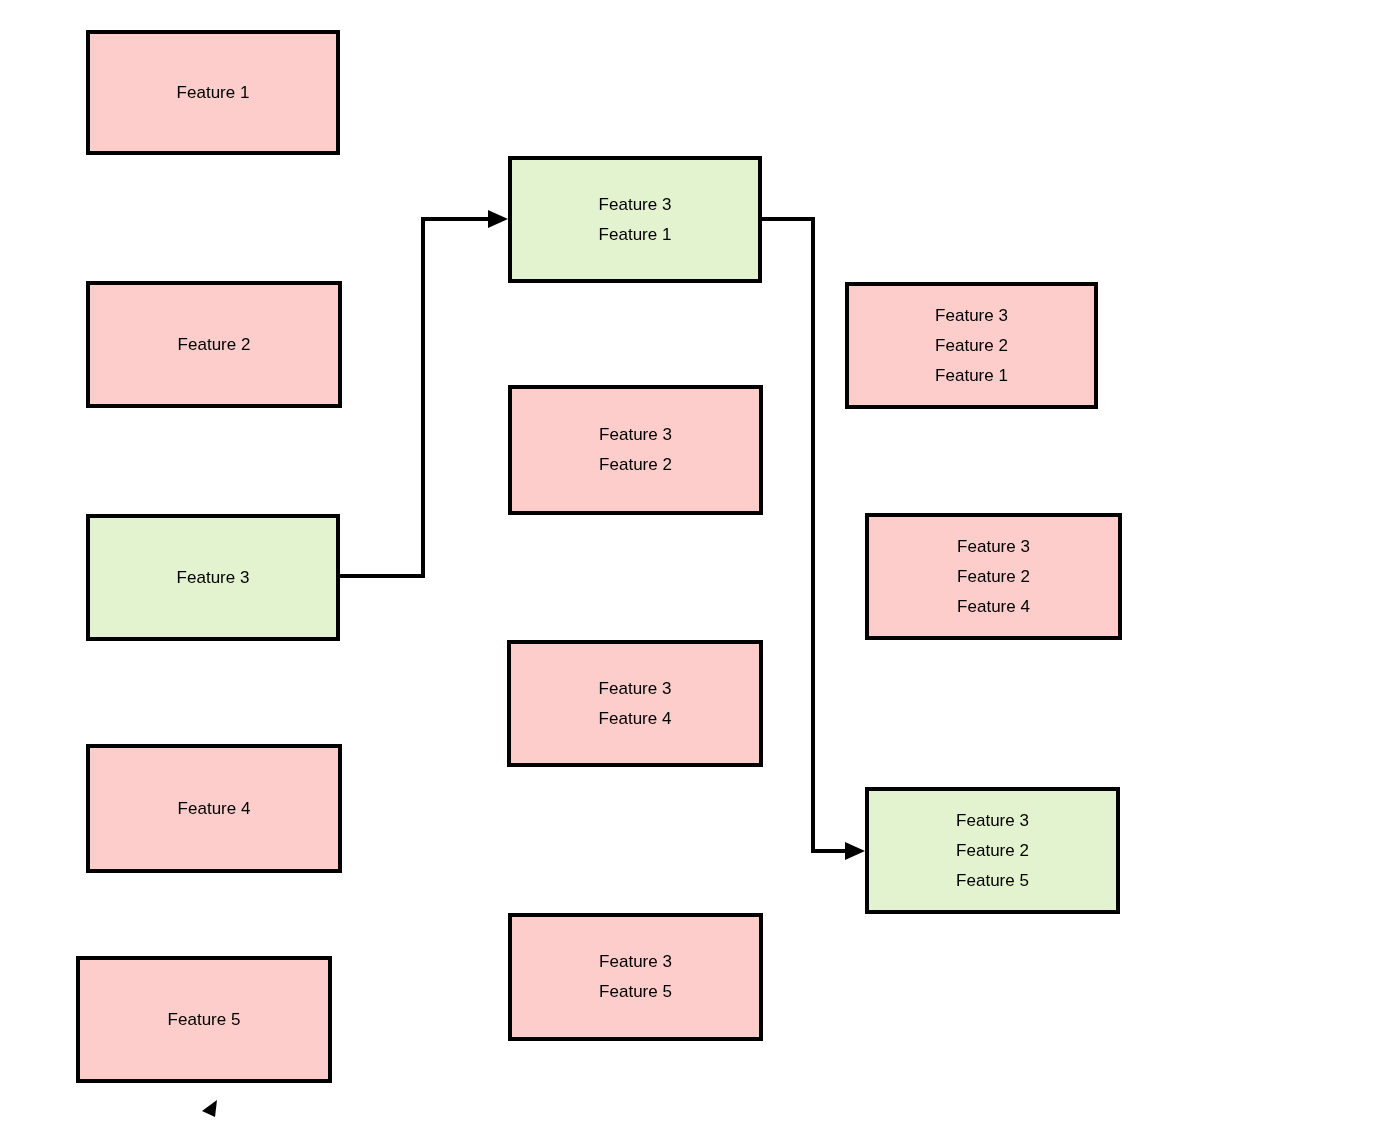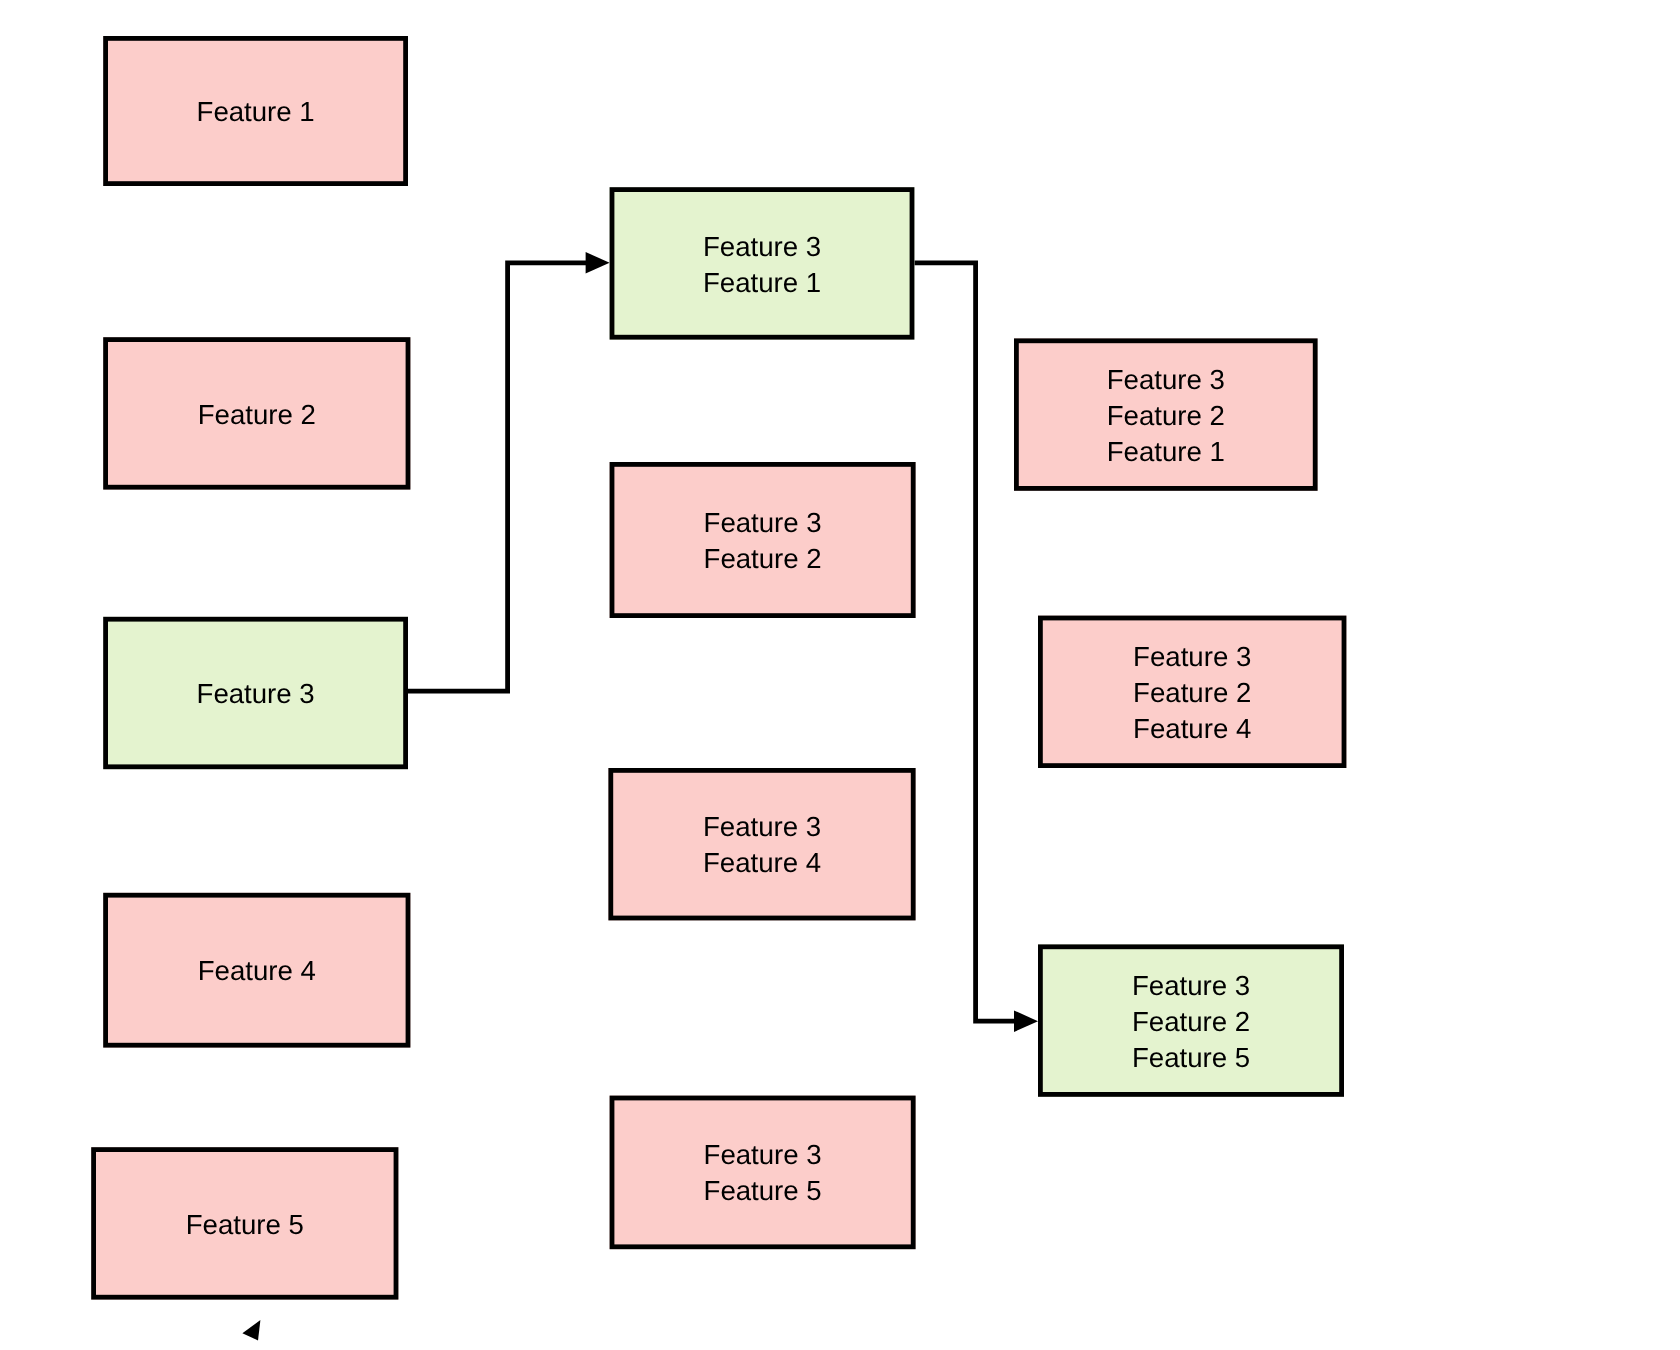--- a/index.html
+++ b/index.html
@@ -32,21 +32,21 @@
     position: absolute;
     box-sizing: border-box;
     border: 4px solid #000000;
     display: flex;
     flex-direction: column;
     justify-content: center;
     align-items: center;
     text-align: center;
   }
   .node-line {
-    font-size: 23px;
+    font-size: 17px;
     line-height: 30px;
     color: #000000;
     white-space: nowrap;
   }
 </style>
 </head>
 <body>
 
 <div class="canvas" id="canvas" style="background: rgb(255, 255, 255);">
   <svg id="connector-layer" width="1400" height="1125" viewBox="0 0 1400 1125" xmlns="http://www.w3.org/2000/svg">

